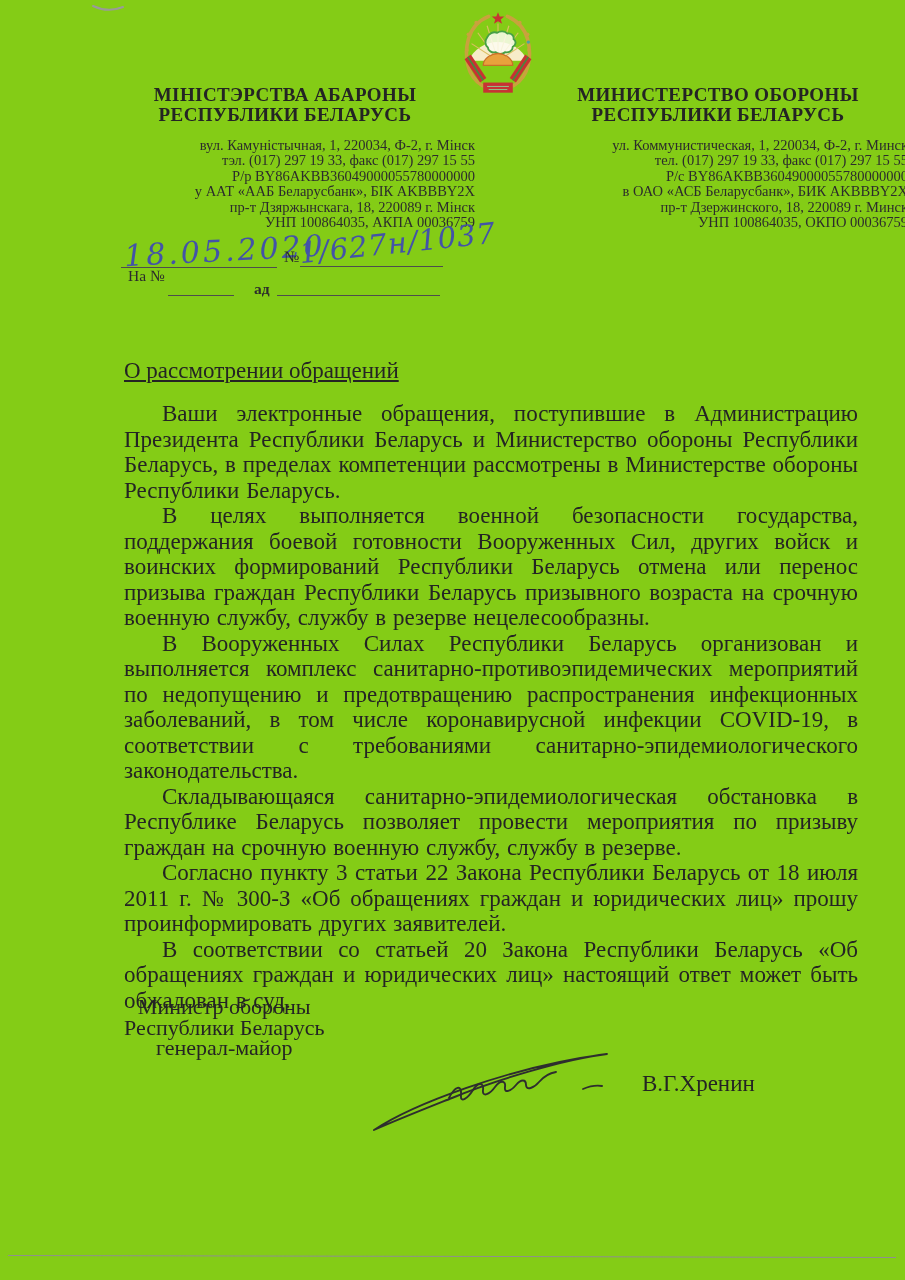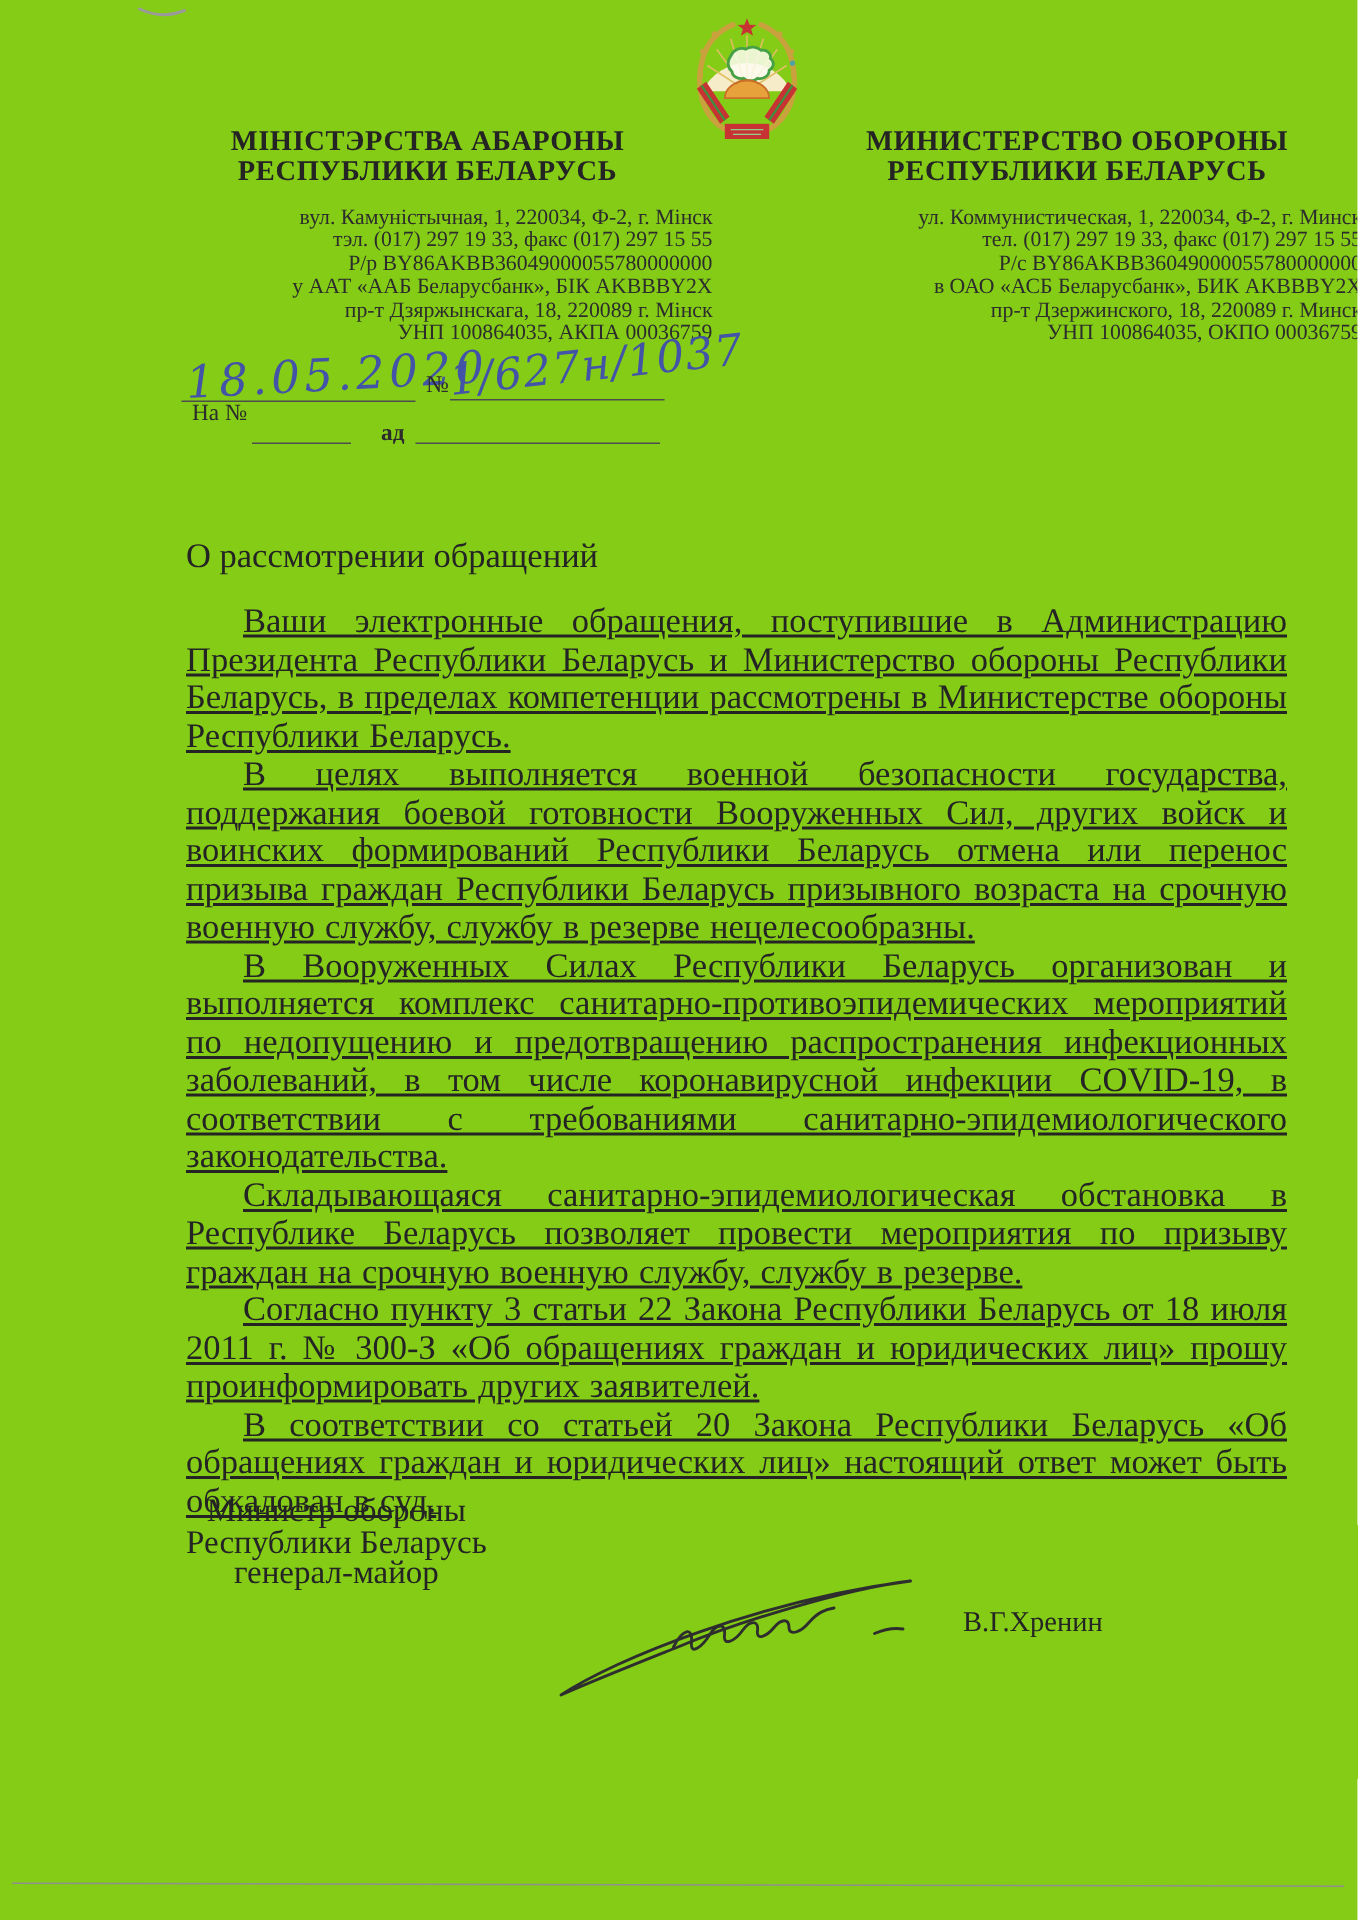--- a/index.html
+++ b/index.html
@@ -24,28 +24,28 @@
   .ul-date { left:121px; top:267px; width:156px; }
   .ul-num  { left:300px; top:266px; width:143px; }
   .ul-na   { left:168px; top:295px; width:66px;  border-bottom-width:1.3px; }
   .ul-ad   { left:277px; top:295px; width:163px; border-bottom-width:1.3px; }
   .ref-label { position:absolute; font-size:15.5px; color:#2c2c2c; white-space:nowrap; }
   .no-sign { left:284px; top:248px; font-size:16px; }
   .na-no   { left:128px; top:267px; }
   .ad-lab  { left:254px; top:280px;font-weight:bold; }
 
   
-  .subject { position:absolute; left:124px; top:358px; font-size:23px; color:#242424; }
+  .subject { position:absolute; left:124px; top:358px; font-size:23px; color:#242424;text-decoration:underline; }
   .body-text { position:absolute; left:124px; top:401px; width:734px;
     font-size:23px; line-height:25.5px; text-align:justify; color:#242424; }
-  .body-text p { margin:0; text-indent:38px; word-spacing:1px;text-decoration:underline; }
+  .body-text p { margin:0; text-indent:38px; word-spacing:1px; }
 
   
   .sig-block { position:absolute; left:124px; top:997px; font-size:22px; line-height:20.5px; color:#242424;text-align:center; }
-  .sig-name  { position:absolute; left:642px; top:1071px; font-size:19px; color:#242424; white-space:nowrap; }
+  .sig-name  { position:absolute; left:642px; top:1071px; font-size:23px; color:#242424; white-space:nowrap; }
   .sig-svg   { position:absolute; left:352px; top:1042px; width:272px; height:100px; }
 
   .bottom-edge { position:absolute; left:8px; top:1256px; width:888px; height:0;
     border-top:1.6px solid #8f8f8f; transform:rotate(0.12deg); }
 </style>
 </head>
 <body>
 
 <div class="page">
 

